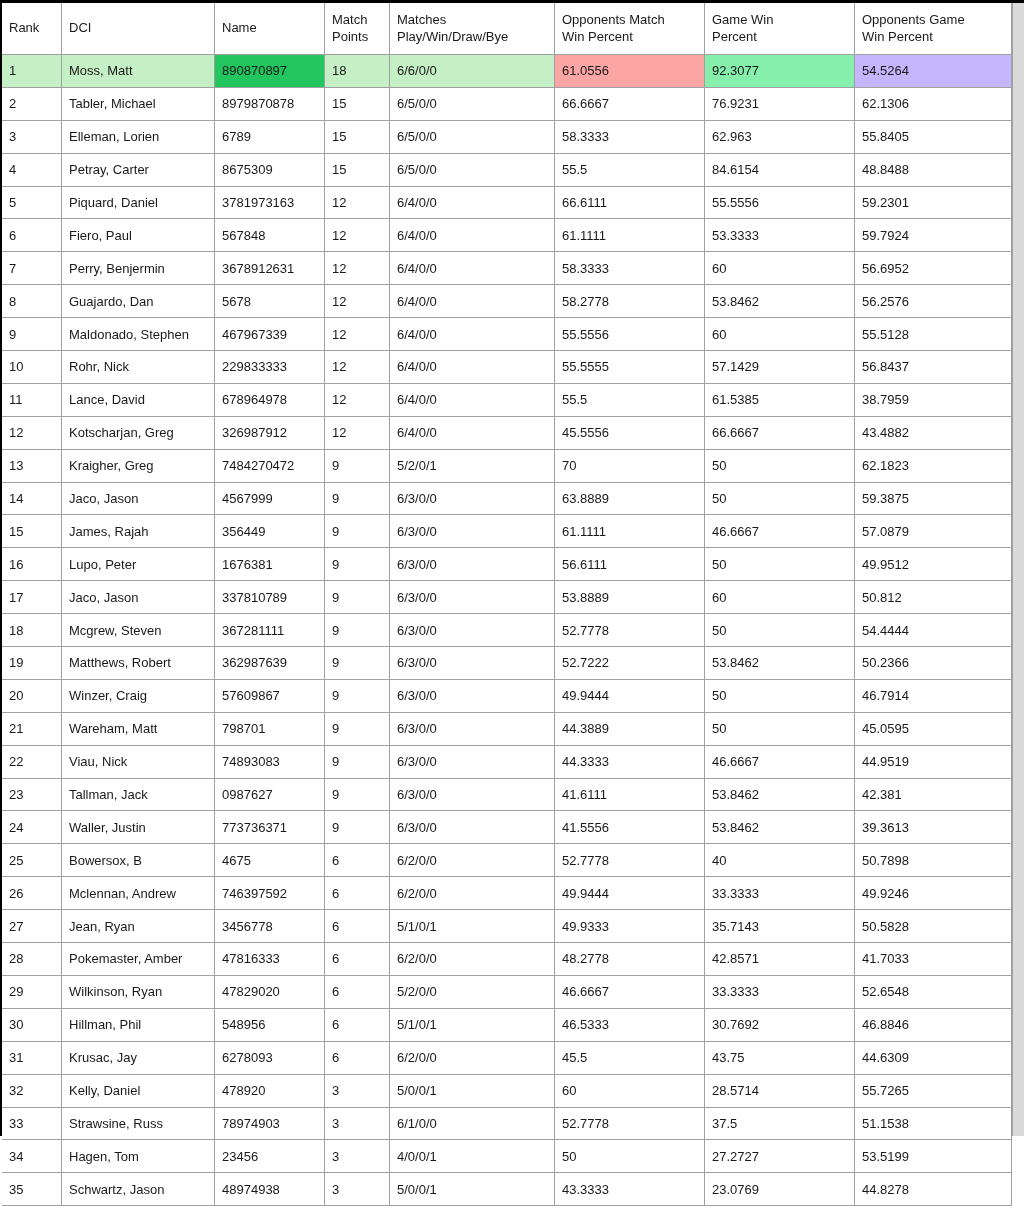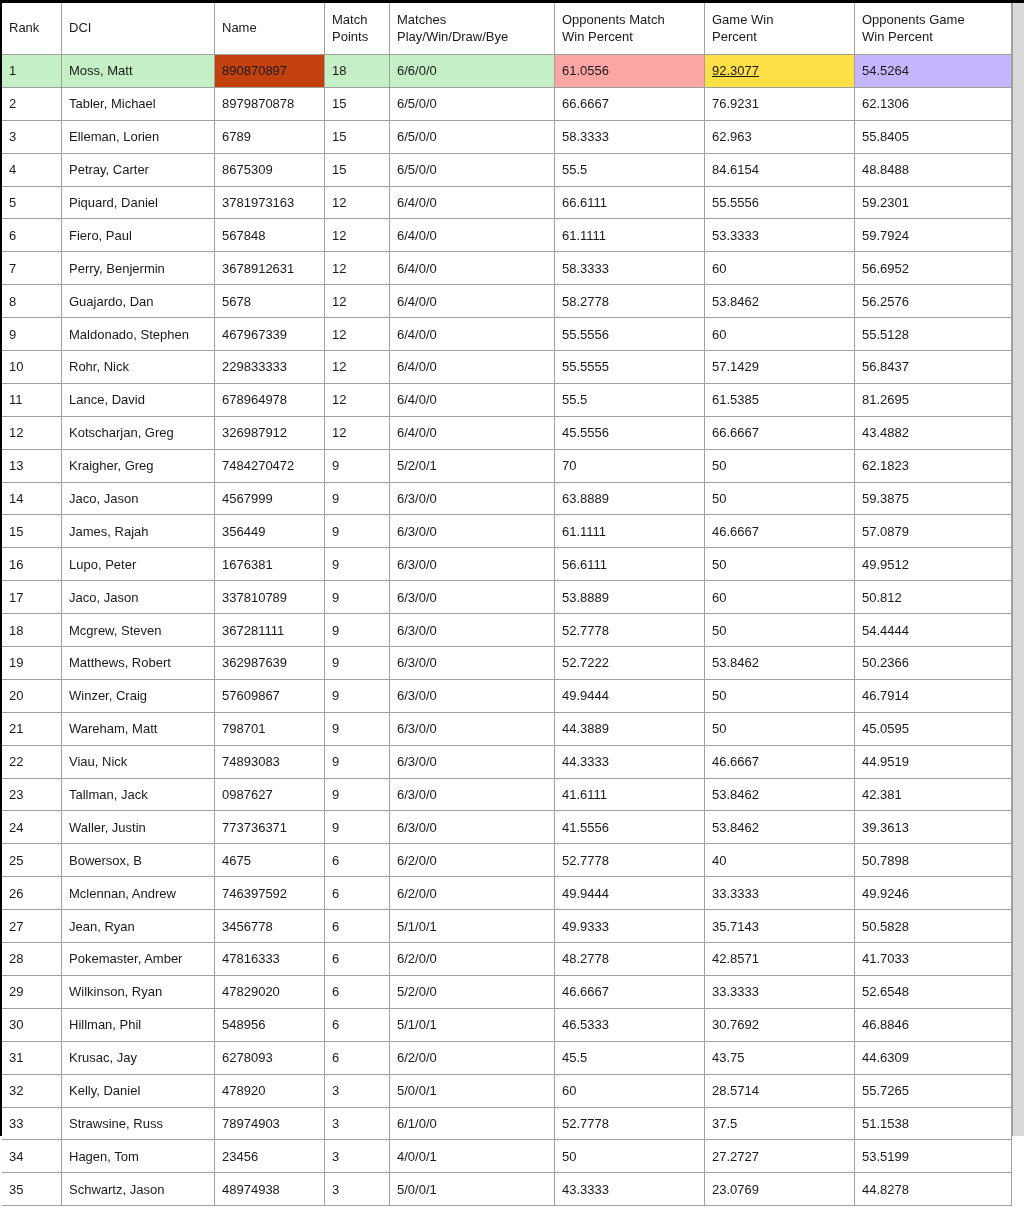--- a/index.html
+++ b/index.html
@@ -77,25 +77,25 @@
 Win Percent</div>
         <div class="hcell">Game Win
 Percent</div>
         <div class="hcell">Opponents Game
 Win Percent</div>
       </div>
     <div id="table-body">
         <div class="row">
           <div class="cell" style="background: rgb(197, 239, 196);">1</div>
           <div class="cell" style="background: rgb(197, 239, 196);">Moss, Matt</div>
-          <div class="cell" style="background: #c2410c;">890870897</div>
+          <div class="cell" style="background: #22c55e;">890870897</div>
           <div class="cell" style="background: rgb(197, 239, 196);">18</div>
           <div class="cell" style="background: rgb(197, 239, 196);">6/6/0/0</div>
           <div class="cell" style="background: #fca5a5;">61.0556</div>
-          <div class="cell" style="background: #fde047; text-decoration: underline;">92.3077</div>
+          <div class="cell" style="background: #86efac;">92.3077</div>
           <div class="cell" style="background: #c4b5fd;">54.5264</div>
         </div>
         <div class="row">
           <div class="cell">2</div>
           <div class="cell">Tabler, Michael</div>
           <div class="cell">8979870878</div>
           <div class="cell">15</div>
           <div class="cell">6/5/0/0</div>
           <div class="cell">66.6667</div>
           <div class="cell">76.9231</div>
@@ -182,21 +182,21 @@
           <div class="cell">56.8437</div>
         </div>
         <div class="row">
           <div class="cell">11</div>
           <div class="cell">Lance, David</div>
           <div class="cell">678964978</div>
           <div class="cell">12</div>
           <div class="cell">6/4/0/0</div>
           <div class="cell">55.5</div>
           <div class="cell">61.5385</div>
-          <div class="cell">81.2695</div>
+          <div class="cell">38.7959</div>
         </div>
         <div class="row">
           <div class="cell">12</div>
           <div class="cell">Kotscharjan, Greg</div>
           <div class="cell">326987912</div>
           <div class="cell">12</div>
           <div class="cell">6/4/0/0</div>
           <div class="cell">45.5556</div>
           <div class="cell">66.6667</div>
           <div class="cell">43.4882</div>

